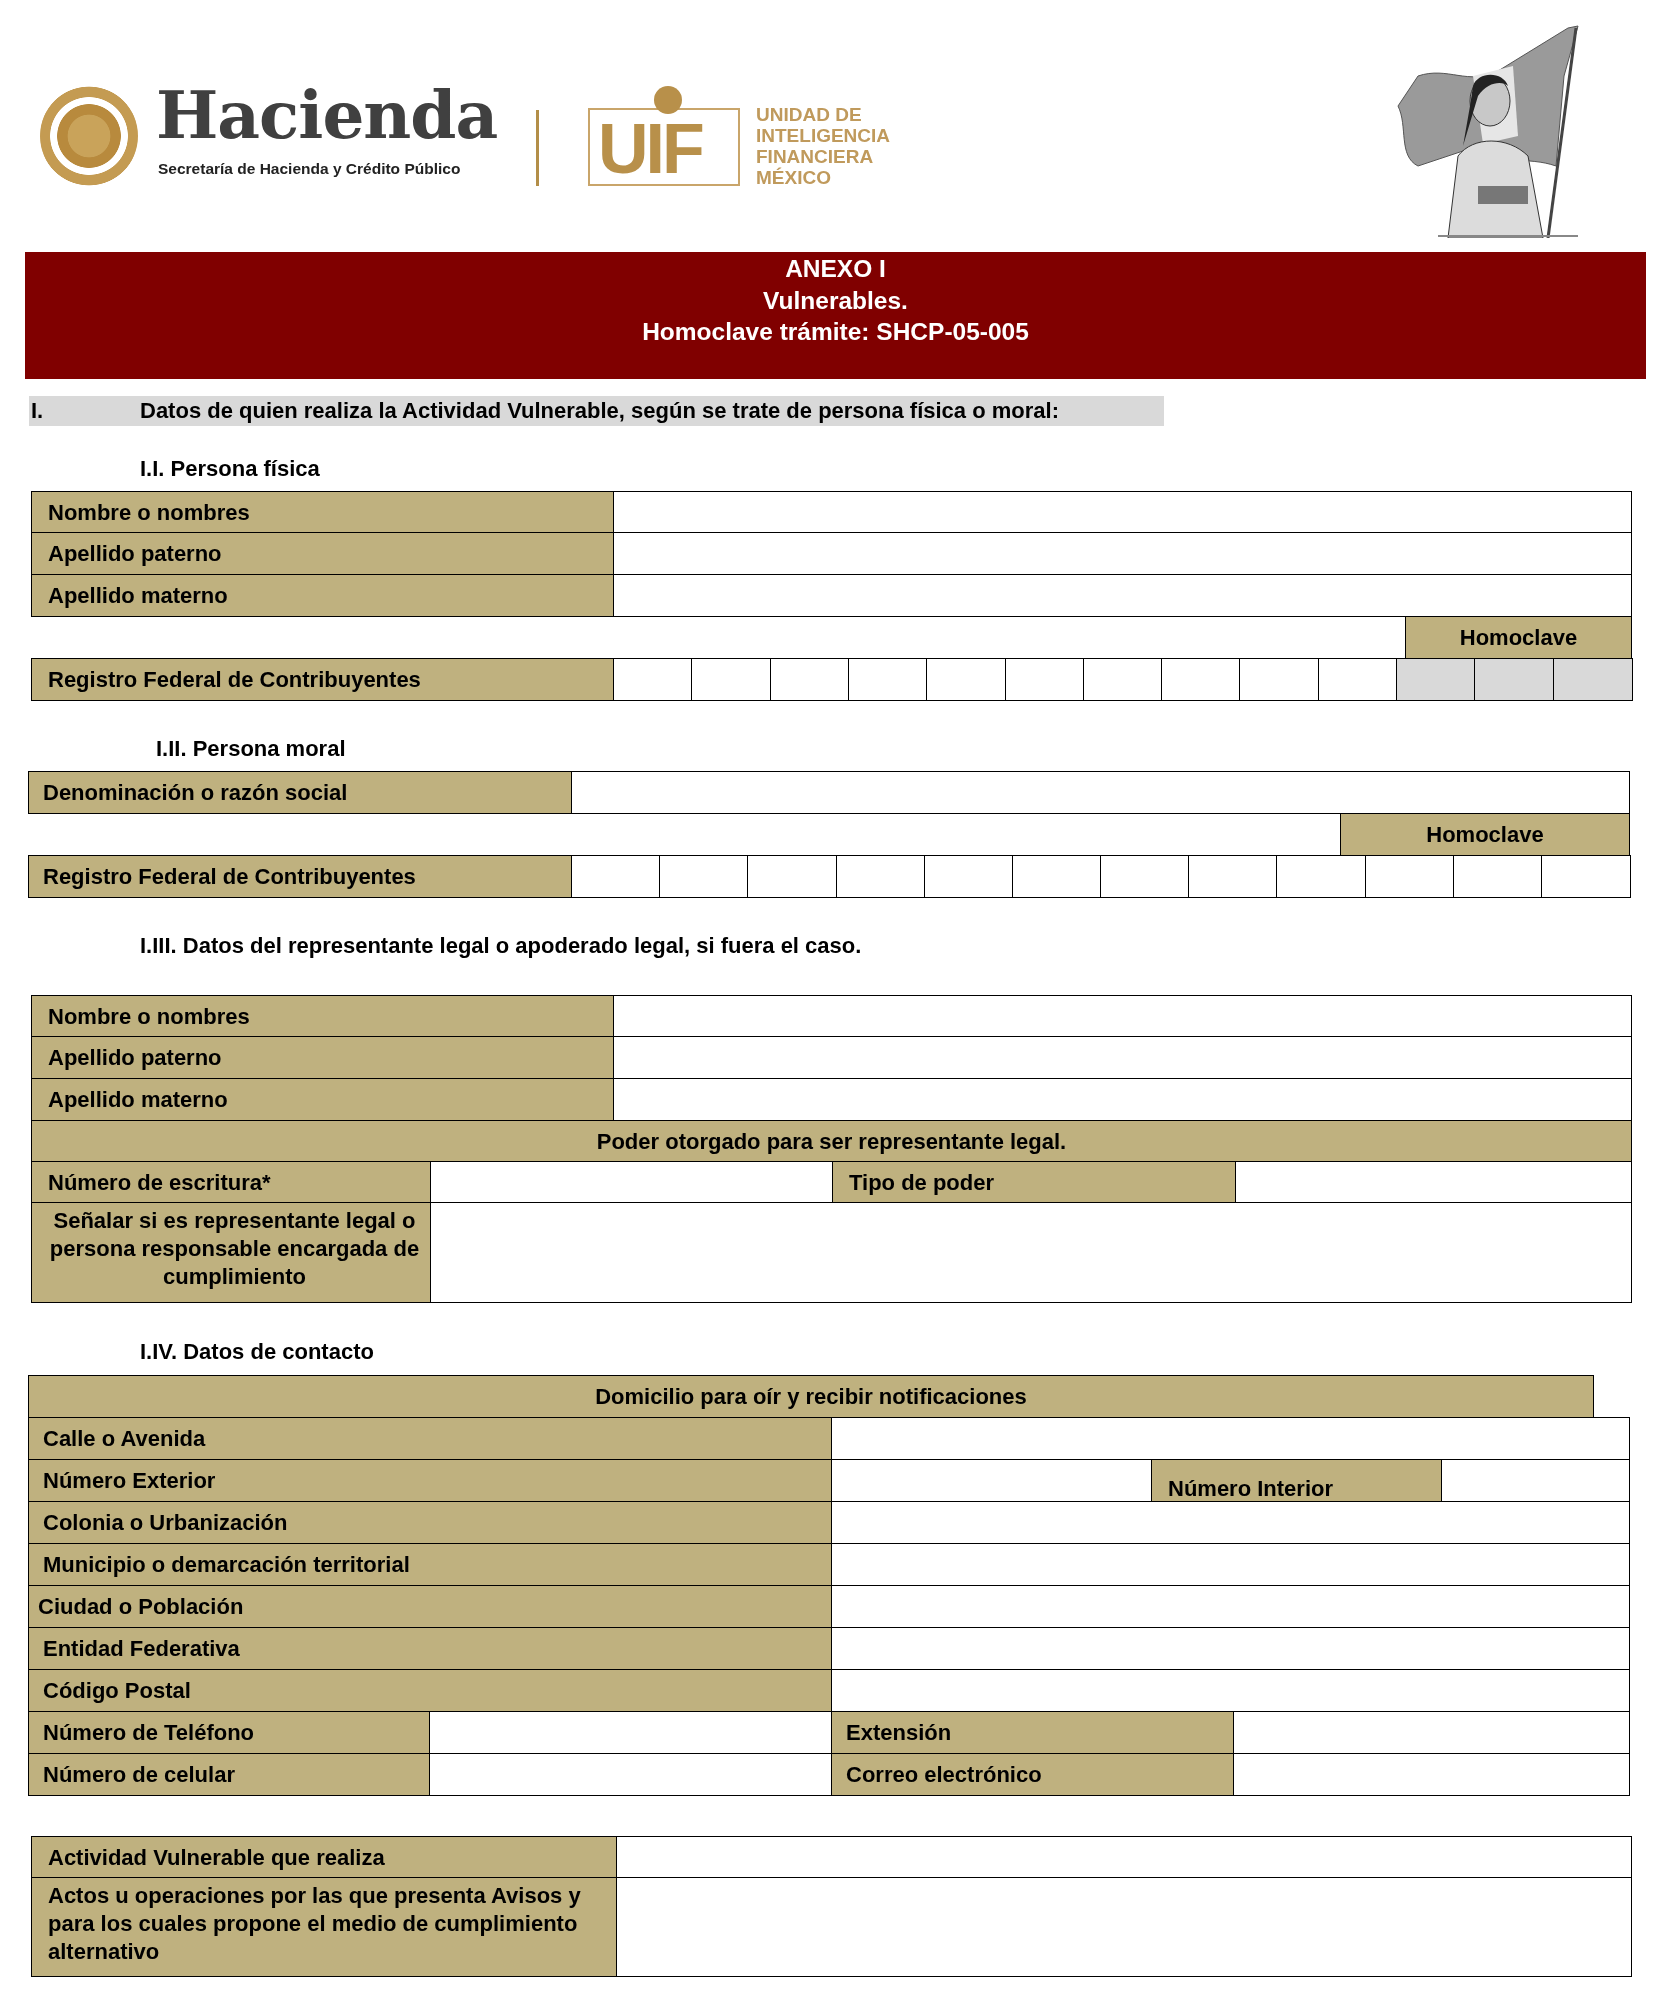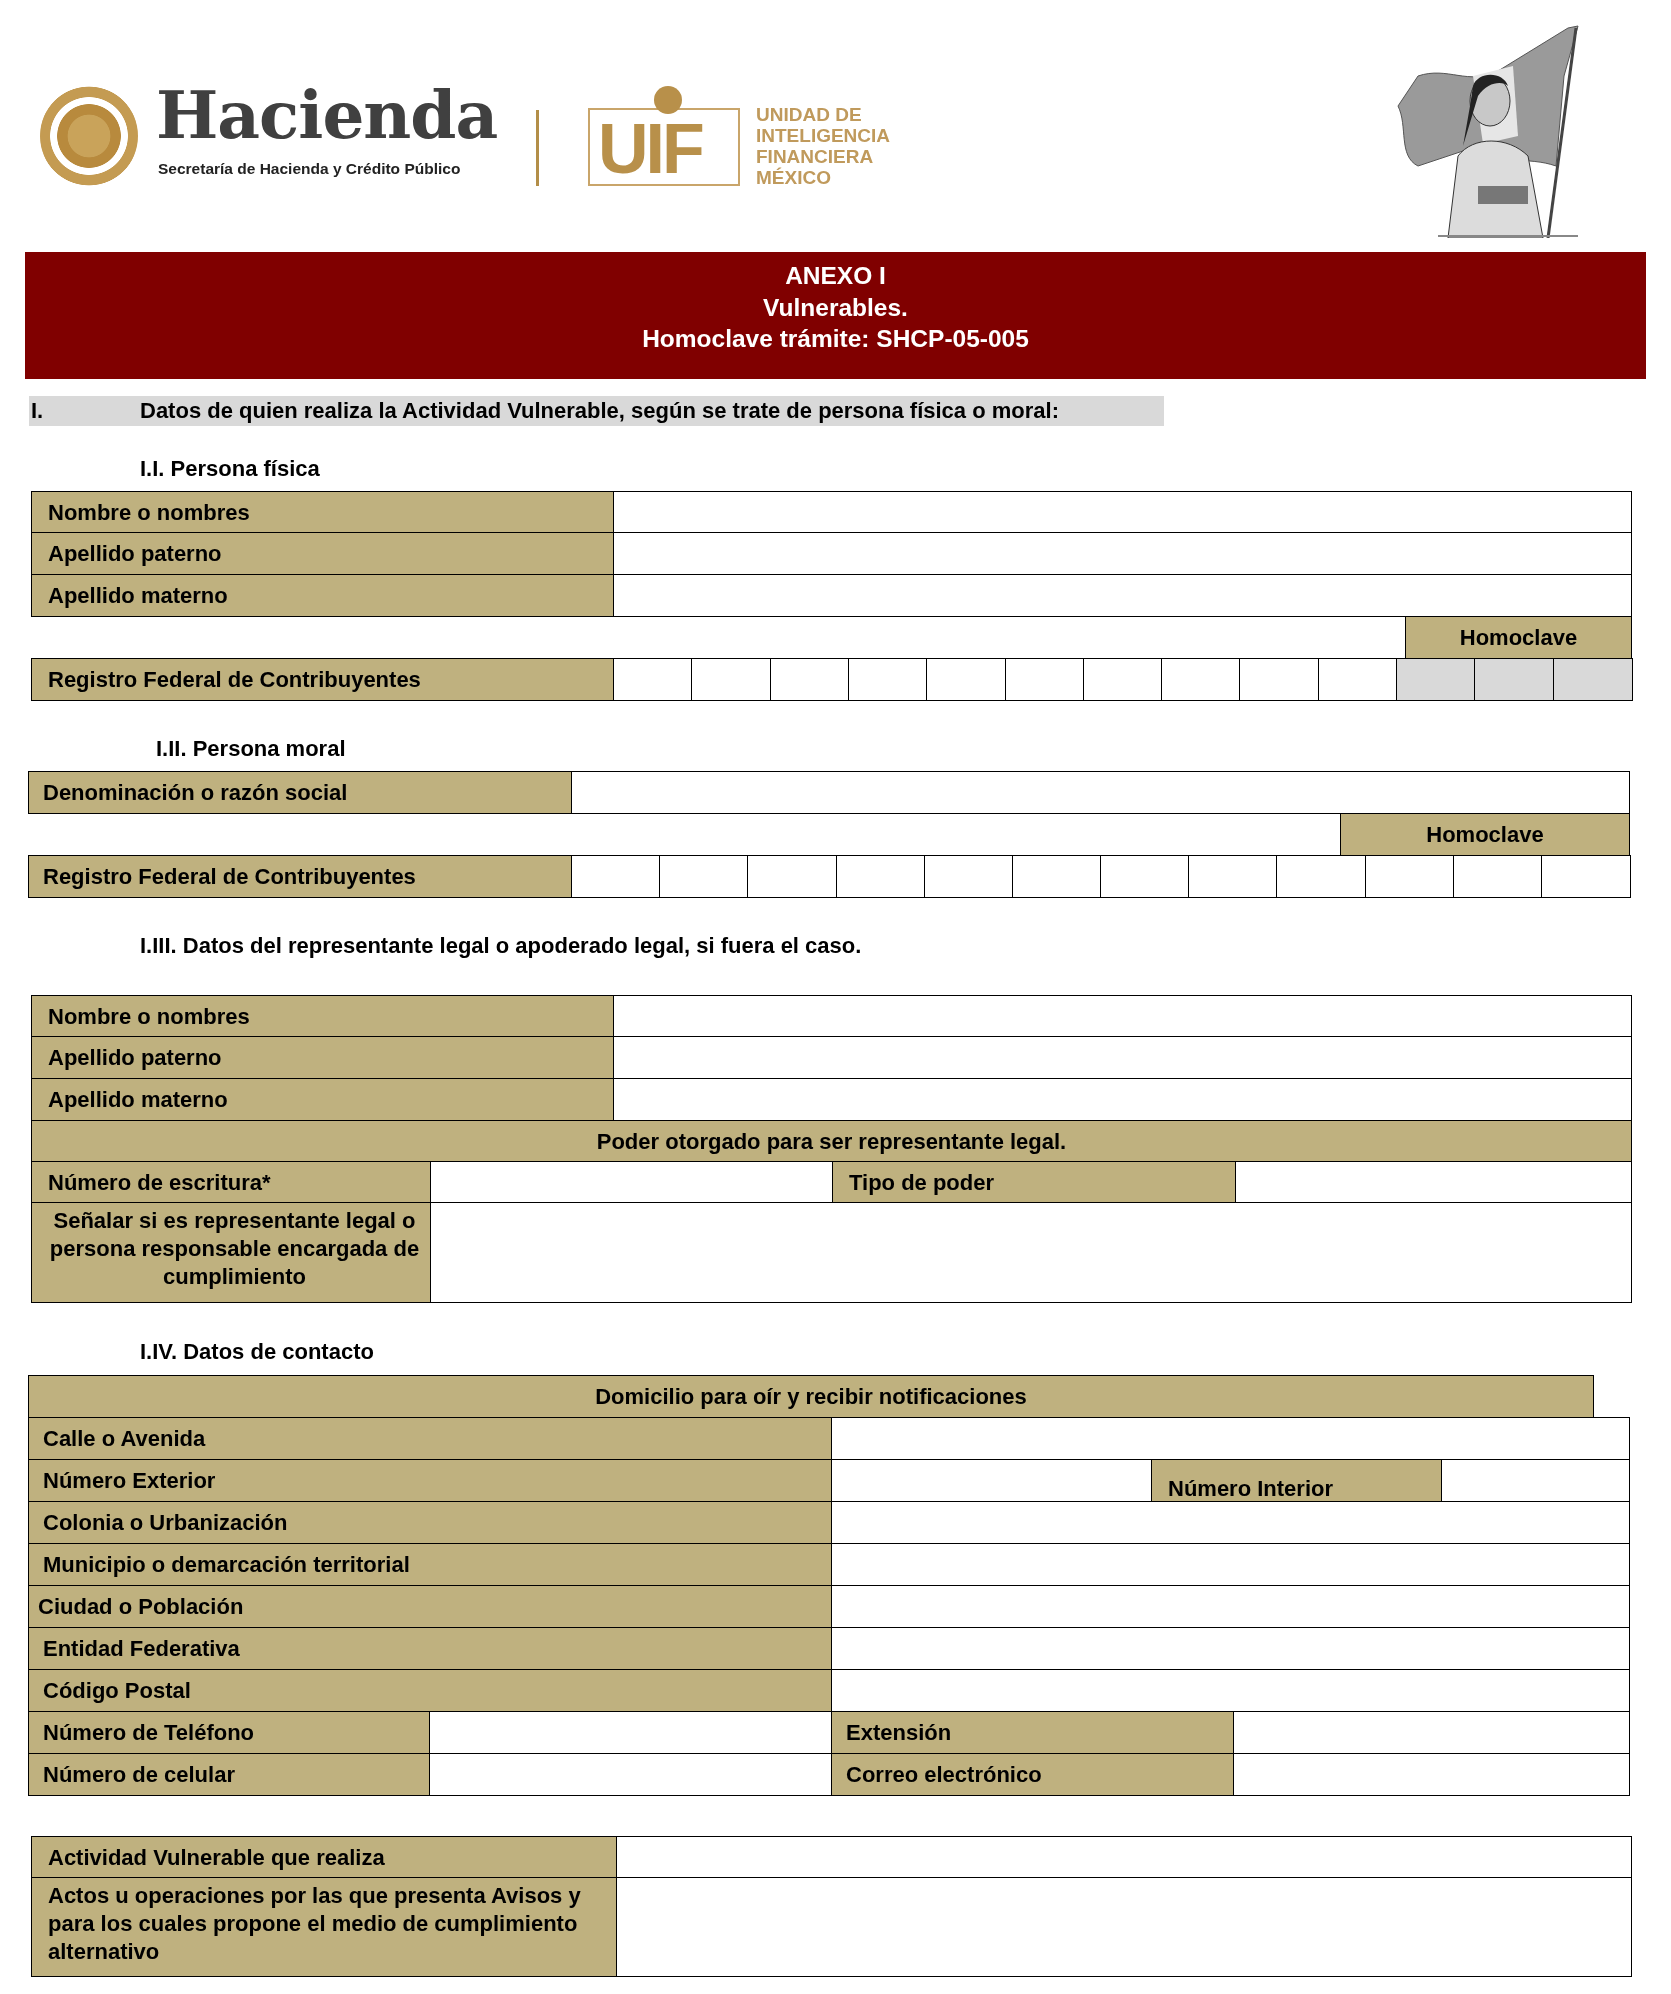--- a/index.html
+++ b/index.html
@@ -16,21 +16,21 @@
   .logo-divider { left:536px; top:110px; width:3px; height:76px; background:#b38e48; }
   .uif-box { left:588px; top:86px; width:175px; height:100px; }
   .uif-frame { left:0; top:22px; width:152px; height:78px; border:2px solid #c9a56a; }
   .uif-dot { left:66px; top:0; width:28px; height:28px; border-radius:50%; background:#b8904a; }
   .uif-letters { left:10px; top:28px; font-size:70px; font-weight:bold; color:#b8904a; letter-spacing:-3px; line-height:1; }
   .uif-text { left:756px; top:104px; font-size:19px; font-weight:bold; color:#c09a5c; line-height:21px; }
   .heroine { left:1378px; top:16px; width:224px; height:222px; }
 
   
   .banner { left:25px; top:252px; width:1621px; height:127px; background:#800000; color:#fff;
-            font-weight:bold; font-size:24.5px; text-align:center; line-height:31.5px; padding-top:8px; }
+            font-weight:bold; font-size:24.5px; text-align:center; line-height:31.5px; padding-top:1px; }
 
   
   .sec-bar { left:29px; top:396px; width:1135px; height:30px; background:#d9d9d9;
              font-size:22px; font-weight:bold; line-height:30px; }
   .sec-bar .num { position:absolute; left:2px; }
   .sec-bar .txt { position:absolute; left:111px; }
   .subhead { font-size:22px; font-weight:bold; line-height:26px; }
 
   
   .cell { position:absolute; box-sizing:border-box; border:1.5px solid #000; margin:0;

